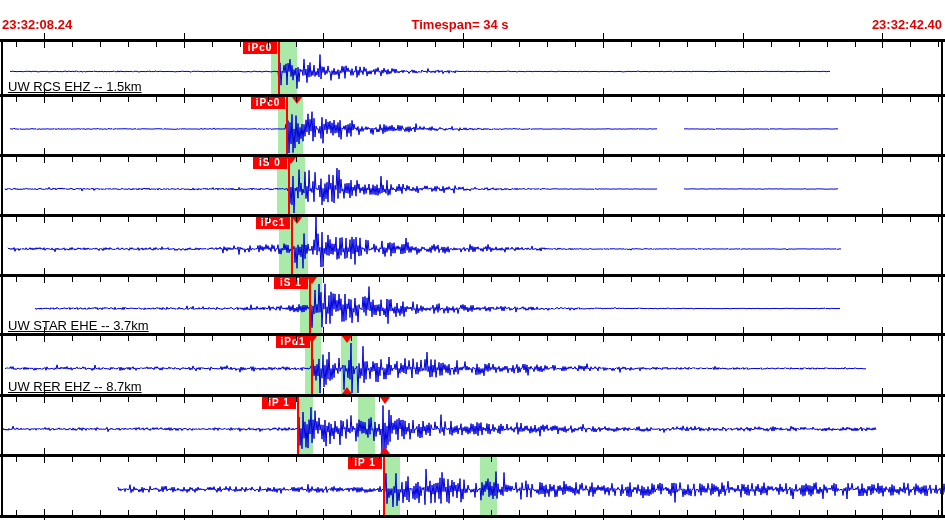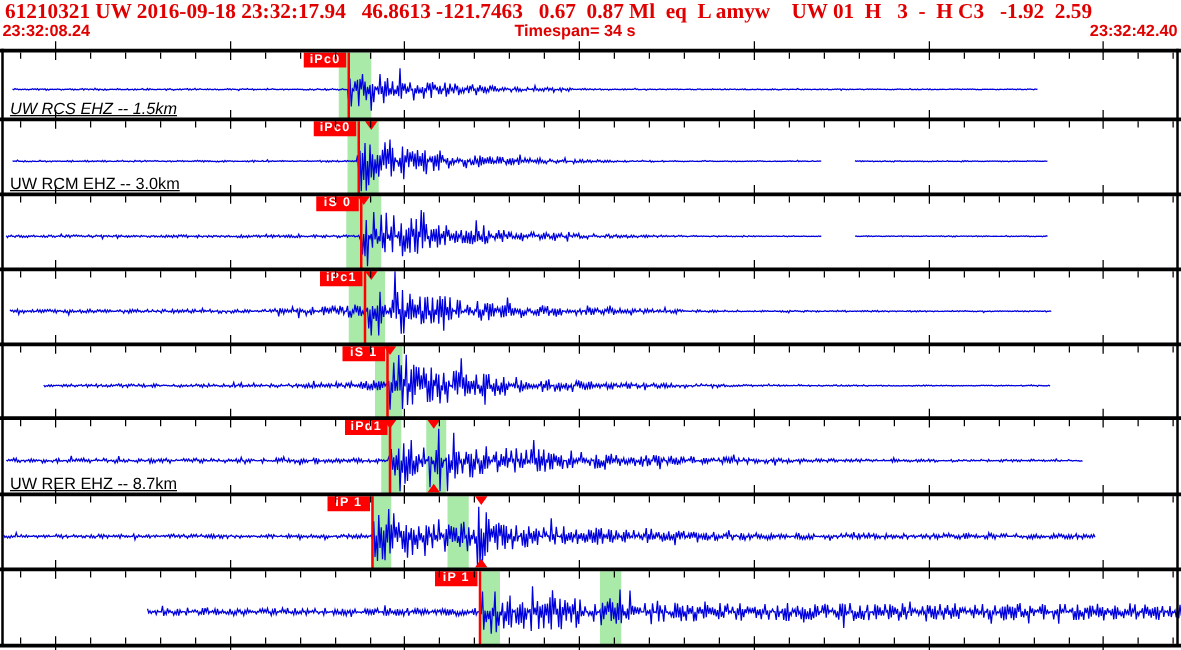--- a/index.html
+++ b/index.html
@@ -32,44 +32,42 @@
   .tri{position:absolute;width:0;height:0;z-index:4;}
   .tracelabel{
     position:absolute;left:8px;z-index:5;font-size:13px;color:#000;
     text-decoration:underline;white-space:pre;
   }
 </style>
 </head>
 <body>
 
 <div id="screen">
-  <div id="hdr1" style="color: rgb(224, 0, 0);">61210321 UW 2016-09-18 23:32:17.94   46.8613 -121.7463   0.67  0.87 Ml  eq  L amyw    UW 01  H   3  -  H C3   -1.92  2.59</div>
   <div id="hdr2-left" class="hdr2" style="color: rgb(224, 0, 0);">23:32:08.24</div>
   <div id="hdr2-center" class="hdr2" style="color: rgb(224, 0, 0);">Timespan= 34 s</div>
   <div id="hdr2-right" class="hdr2" style="color: rgb(224, 0, 0);">23:32:42.40</div>
   <div id="trace-area">
       <div class="panel" style="top: 40px; height: 55px;">
         <div class="band" style="left: 271px; width: 26px; height: 53px; background: rgb(169, 234, 169);"></div>
         <svg width="945" height="55" class="wave">
           <polyline points="10,31.2 11,31.8 12,30.9 13,31.5 14,31.2 15,31.8 16,31.3 17,31.9 18,31.4 19,31.7 20,31.2 21,31.8 22,31.3 23,32.0 24,31.4 25,31.7 26,31.0 27,31.6 28,31.0 29,31.8 30,30.9 31,32.1 32,31.2 33,31.5 34,31.2 35,31.6 36,31.0 37,32.2 38,31.3 39,32.2 40,31.3 41,31.5 42,31.3 43,31.6 44,31.3 45,31.6 46,31.1 47,31.5 48,31.3 49,32.1 50,31.3 51,31.8 52,31.4 53,31.5 54,31.4 55,31.5 56,31.0 57,31.8 58,31.2 59,32.1 60,31.2 61,31.8 62,31.5 63,31.9 64,31.1 65,31.5 66,30.8 67,32.1 68,31.0 69,31.5 70,31.1 71,31.9 72,31.1 73,31.5 74,31.3 75,32.0 76,30.6 77,31.7 78,31.2 79,32.2 80,31.2 81,31.6 82,31.5 83,32.2 84,31.1 85,32.1 86,31.5 87,31.8 88,31.3 89,31.5 90,31.3 91,31.7 92,31.3 93,31.8 94,30.8 95,31.7 96,31.1 97,31.8 98,31.5 99,31.6 100,31.5 101,31.6 102,31.0 103,32.0 104,31.5 105,31.6 106,31.3 107,32.1 108,31.1 109,32.0 110,31.3 111,31.6 112,31.5 113,31.5 114,30.8 115,31.8 116,31.5 117,32.0 118,30.8 119,32.1 120,30.9 121,31.7 122,31.3 123,31.6 124,31.5 125,31.8 126,31.4 127,31.5 128,31.4 129,31.7 130,31.5 131,31.5 132,31.2 133,32.2 134,31.2 135,31.6 136,30.9 137,31.7 138,31.5 139,32.2 140,31.5 141,31.6 142,31.3 143,31.8 144,31.1 145,32.0 146,31.4 147,31.5 148,31.2 149,31.5 150,30.9 151,32.1 152,31.1 153,32.0 154,31.3 155,31.6 156,30.7 157,31.9 158,31.3 159,31.7 160,31.0 161,31.5 162,31.5 163,31.6 164,31.4 165,31.9 166,31.1 167,31.8 168,31.2 169,31.6 170,31.5 171,31.7 172,31.2 173,31.9 174,31.4 175,32.1 176,31.5 177,31.7 178,31.5 179,31.7 180,31.3 181,31.7 182,30.8 183,31.7 184,31.0 185,31.9 186,31.1 187,31.5 188,31.4 189,31.6 190,31.5 191,32.4 192,31.2 193,31.6 194,31.0 195,31.5 196,31.3 197,31.5 198,30.9 199,31.7 200,31.4 201,31.7 202,31.0 203,32.1 204,31.4 205,31.9 206,31.3 207,31.7 208,31.3 209,31.6 210,31.5 211,31.5 212,31.4 213,32.0 214,30.8 215,31.7 216,31.5 217,31.5 218,30.9 219,31.5 220,31.3 221,31.7 222,31.5 223,31.6 224,31.4 225,31.7 226,31.2 227,32.0 228,31.4 229,31.5 230,31.4 231,31.9 232,31.4 233,31.6 234,31.3 235,31.5 236,31.4 237,31.6 238,31.1 239,31.6 240,31.3 241,31.7 242,31.4 243,32.1 244,31.5 245,32.1 246,31.5 247,32.0 248,31.1 249,31.9 250,31.4 251,32.2 252,31.5 253,31.6 254,31.0 255,31.5 256,31.3 257,31.8 258,31.5 259,31.8 260,30.9 261,32.2 262,31.4 263,32.0 264,31.3 265,31.7 266,30.9 267,31.7 268,31.3 269,31.9 270,31.4 271,32.2 272,31.5 273,31.7 274,31.0 275,31.6 276,31.5 277,31.6 278,31.5 279,41.5 280,22.8 281,45.2 282,31.2 283,32.6 284,25.1 285,32.8 286,23.8 287,44.9 288,23.2 289,31.6 290,19.2 291,36.5 292,25.3 293,40.2 294,29.5 295,35.3 296,28.1 297,48.5 298,27.2 299,41.7 300,29.1 301,31.6 302,29.8 303,35.5 304,19.2 305,35.1 306,29.0 307,42.6 308,25.0 309,37.1 310,22.5 311,36.4 312,30.6 313,35.4 314,25.1 315,36.5 316,31.5 317,35.2 318,28.4 319,37.0 320,14.6 321,39.0 322,26.6 323,32.5 324,26.9 325,34.9 326,30.4 327,33.6 328,25.9 329,32.0 330,31.4 331,40.4 332,30.6 333,34.7 334,28.3 335,34.8 336,31.2 337,34.5 338,29.6 339,38.9 340,30.5 341,33.1 342,26.1 343,32.3 344,26.6 345,38.4 346,25.7 347,31.7 348,27.8 349,31.7 350,30.2 351,35.4 352,28.6 353,35.3 354,31.3 355,32.0 356,26.0 357,37.4 358,30.2 359,35.3 360,26.8 361,32.4 362,30.6 363,34.6 364,26.9 365,31.5 366,28.6 367,36.1 368,31.2 369,34.1 370,30.7 371,34.2 372,30.6 373,31.8 374,29.4 375,34.5 376,28.7 377,31.8 378,27.5 379,32.2 380,31.2 381,36.1 382,30.0 383,33.2 384,28.1 385,32.2 386,30.2 387,34.4 388,29.3 389,34.1 390,31.2 391,33.4 392,28.4 393,31.6 394,28.9 395,33.1 396,29.0 397,32.7 398,31.2 399,33.0 400,31.1 401,32.0 402,30.2 403,32.7 404,30.1 405,31.8 406,30.7 407,31.6 408,31.3 409,33.5 410,31.4 411,31.7 412,29.8 413,32.7 414,30.1 415,33.0 416,30.9 417,33.1 418,31.5 419,32.2 420,31.5 421,32.5 422,30.0 423,31.5 424,31.4 425,31.6 426,30.9 427,32.8 428,28.5 429,32.0 430,31.1 431,32.7 432,30.9 433,32.4 434,30.9 435,32.9 436,30.5 437,31.6 438,29.9 439,32.5 440,30.7 441,31.9 442,30.4 443,33.7 444,31.5 445,31.8 446,31.3 447,32.2 448,30.4 449,33.2 450,30.5 451,31.6 452,31.2 453,32.4 454,31.0 455,33.0 456,30.5 457,31.8 458,30.9 459,31.7 460,31.3 461,31.6 462,31.4 463,31.5 464,31.2 465,32.0 466,30.9 467,31.8 468,30.8 469,32.0 470,31.2 471,31.8 472,31.0 473,31.6 474,31.3 475,32.0 476,31.0 477,31.7 478,31.5 479,31.5 480,31.0 481,32.0 482,31.3 483,31.8 484,31.4 485,31.6 486,31.3 487,32.1 488,31.4 489,31.9 490,31.4 491,31.6 492,31.1 493,31.6 494,31.3 495,31.7 496,31.5 497,31.7 498,31.2 499,31.9 500,31.1 501,31.8 502,31.3 503,31.5 504,31.3 505,31.6 506,31.3 507,31.5 508,30.7 509,31.6 510,31.2 511,31.8 512,31.5 513,31.6 514,31.5 515,31.5 516,31.4 517,32.2 518,31.4 519,31.6 520,31.1 521,31.7 522,31.4 523,31.7 524,31.4 525,31.9 526,31.5 527,31.5 528,31.1 529,31.6 530,31.3 531,31.5 532,31.5 533,31.9 534,31.2 535,31.6 536,31.2 537,31.6 538,31.4 539,31.5 540,31.2 541,31.7 542,31.2 543,31.9 544,31.4 545,31.5 546,31.5 547,31.6 548,31.5 549,31.5 550,31.4 551,31.5 552,31.1 553,31.8 554,31.4 555,31.8 556,31.5 557,31.9 558,31.1 559,31.5 560,31.1 561,31.6 562,31.5 563,31.6 564,31.4 565,31.6 566,31.4 567,31.6 568,31.4 569,31.9 570,31.1 571,31.7 572,31.3 573,31.7 574,31.4 575,31.7 576,31.2 577,31.9 578,31.5 579,31.6 580,31.0 581,31.9 582,31.4 583,31.8 584,31.1 585,31.5 586,31.5 587,31.5 588,31.1 589,31.9 590,31.4 591,31.8 592,31.3 593,31.7 594,31.2 595,31.8 596,31.1 597,31.8 598,31.5 599,31.8 600,31.5 601,31.6 602,31.3 603,31.6 604,31.5 605,31.6 606,31.2 607,31.7 608,31.3 609,31.8 610,31.5 611,31.6 612,31.3 613,31.6 614,31.5 615,31.9 616,31.3 617,31.9 618,31.1 619,31.8 620,31.2 621,31.7 622,31.5 623,32.1 624,31.5 625,31.9 626,31.4 627,31.5 628,31.2 629,31.6 630,31.3 631,31.8 632,31.4 633,31.5 634,31.3 635,31.5 636,31.5 637,31.6 638,30.8 639,31.5 640,31.5 641,31.8 642,31.3 643,31.8 644,31.2 645,31.7 646,31.3 647,31.7 648,31.4 649,31.9 650,31.5 651,31.5 652,31.3 653,31.7 654,31.5 655,31.7 656,31.1 657,31.8 658,31.2 659,31.7 660,31.5 661,31.5 662,31.1 663,31.8 664,31.5 665,31.8 666,31.4 667,31.6 668,31.2 669,31.7 670,31.2 671,31.5 672,31.2 673,32.2 674,31.1 675,31.5 676,31.4 677,31.8 678,31.3 679,31.8 680,31.1 681,31.6 682,31.3 683,31.7 684,31.5 685,31.5 686,31.3 687,31.5 688,31.2 689,31.6 690,31.3 691,31.9 692,31.5 693,31.5 694,31.1 695,31.7 696,31.2 697,31.7 698,31.1 699,31.6 700,31.3 701,31.6 702,31.2 703,31.5 704,31.4 705,31.5 706,31.5 707,31.5 708,31.4 709,31.9 710,31.4 711,31.6 712,31.5 713,31.8 714,31.3 715,31.8 716,31.3 717,31.7 718,31.1 719,31.5 720,31.2 721,31.7 722,31.3 723,31.7 724,31.5 725,31.5 726,31.5 727,31.7 728,30.8 729,31.6 730,31.5 731,31.7 732,31.3 733,31.9 734,31.2 735,31.9 736,31.5 737,31.6 738,31.2 739,31.5 740,31.5 741,31.5 742,31.2 743,31.8 744,31.1 745,31.9 746,31.5 747,31.7 748,31.4 749,31.6 750,31.5 751,31.6 752,31.3 753,31.7 754,31.4 755,31.5 756,31.5 757,31.6 758,31.5 759,31.5 760,31.2 761,31.5 762,31.3 763,31.7 764,31.2 765,31.5 766,31.1 767,31.5 768,31.4 769,31.8 770,31.2 771,31.5 772,31.4 773,31.7 774,31.1 775,31.7 776,31.2 777,31.7 778,31.1 779,31.5 780,31.4 781,31.8 782,31.3 783,31.8 784,31.5 785,31.8 786,31.3 787,31.5 788,31.4 789,31.5 790,31.3 791,31.7 792,31.3 793,31.5 794,31.3 795,31.5 796,31.5 797,31.8 798,31.4 799,31.8 800,31.4 801,31.5 802,31.5 803,31.7 804,31.4 805,31.7 806,31.2 807,31.5 808,31.4 809,31.5 810,31.2 811,31.6 812,31.3 813,31.8 814,31.1 815,31.6 816,31.1 817,31.7 818,31.5 819,31.6 820,31.4 821,31.9 822,31.1 823,31.5 824,31.2 825,31.5 826,31.5 827,31.8 828,31.2 829,31.5 830,31.3" fill="none" stroke="#0000dd" stroke-width="1"></polyline>
         </svg>
         <div class="pickline" style="left: 278px; top: 2px; height: 53px; background: rgb(255, 0, 0);"></div>
         <div class="flag" style="left: 243px; top: 2px; width: 34px; background: rgb(255, 0, 0); color: rgb(255, 255, 255);">iPc0</div>
-        <div class="tracelabel" style="top: 39px; font-style: italic;">UW RCS EHZ -- 1.5km</div>
+        <div class="tracelabel" style="top: 39px;">UW RCS EHZ -- 1.5km</div>
       </div>
       <div class="panel" style="top: 95px; height: 60px;">
         <div class="band" style="left: 278px; width: 25px; height: 58px; background: rgb(169, 234, 169);"></div>
         <svg width="945" height="60" class="wave">
           <polyline points="10,33.6 11,34.1 12,33.8 13,34.2 14,33.1 15,34.0 16,33.9 17,34.1 18,33.9 19,34.5 20,33.5 21,34.4 22,34.0 23,34.4 24,33.9 25,34.5 26,33.8 27,34.1 28,34.0 29,34.2 30,34.0 31,34.0 32,33.3 33,34.0 34,33.9 35,34.1 36,33.6 37,34.6 38,33.9 39,34.2 40,33.7 41,34.6 42,33.8 43,34.1 44,33.8 45,34.3 46,33.8 47,34.0 48,33.7 49,34.2 50,34.0 51,34.1 52,34.0 53,34.2 54,33.4 55,34.4 56,33.7 57,34.6 58,33.3 59,34.2 60,34.0 61,34.0 62,33.9 63,34.3 64,33.7 65,34.2 66,33.8 67,34.3 68,33.4 69,34.5 70,33.3 71,34.5 72,33.9 73,34.3 74,33.6 75,34.4 76,33.7 77,34.2 78,33.5 79,34.1 80,33.8 81,34.4 82,33.4 83,34.5 84,33.3 85,34.6 86,34.0 87,34.1 88,33.7 89,34.0 90,34.0 91,34.3 92,34.0 93,34.2 94,33.4 95,34.2 96,33.7 97,34.1 98,33.2 99,34.2 100,33.9 101,34.0 102,33.9 103,34.5 104,33.8 105,34.0 106,34.0 107,34.6 108,33.3 109,34.0 110,33.7 111,34.1 112,33.5 113,34.5 114,33.9 115,34.1 116,33.3 117,34.4 118,33.6 119,34.1 120,33.6 121,34.1 122,33.7 123,34.0 124,33.4 125,34.1 126,33.5 127,34.0 128,34.0 129,34.0 130,33.7 131,34.1 132,34.0 133,34.4 134,33.7 135,34.0 136,33.6 137,34.6 138,33.7 139,34.2 140,34.0 141,34.3 142,33.4 143,34.1 144,33.5 145,34.2 146,33.4 147,34.3 148,33.7 149,34.1 150,33.8 151,34.3 152,33.9 153,34.2 154,33.7 155,34.2 156,33.4 157,34.2 158,33.3 159,34.1 160,33.4 161,34.3 162,33.5 163,34.6 164,33.5 165,34.2 166,33.6 167,34.3 168,33.6 169,34.3 170,33.9 171,34.3 172,33.9 173,34.6 174,33.9 175,34.6 176,34.0 177,34.3 178,33.6 179,34.7 180,33.4 181,34.4 182,33.6 183,34.1 184,33.6 185,34.0 186,33.8 187,34.4 188,33.8 189,34.1 190,33.9 191,34.0 192,34.0 193,34.1 194,33.9 195,34.0 196,33.8 197,34.4 198,33.7 199,34.6 200,33.7 201,34.0 202,33.3 203,34.7 204,33.3 205,34.1 206,33.7 207,34.1 208,34.0 209,34.0 210,33.4 211,34.2 212,34.0 213,34.0 214,32.9 215,34.6 216,33.7 217,34.2 218,33.5 219,34.0 220,33.9 221,34.1 222,33.8 223,34.0 224,33.5 225,34.2 226,33.5 227,34.2 228,33.6 229,34.1 230,33.8 231,34.1 232,33.9 233,34.0 234,33.5 235,34.2 236,33.9 237,34.3 238,33.7 239,34.0 240,33.5 241,34.1 242,33.7 243,34.0 244,33.9 245,34.0 246,33.4 247,34.3 248,33.8 249,34.3 250,33.8 251,34.1 252,33.8 253,34.0 254,33.6 255,34.1 256,33.3 257,34.7 258,33.7 259,34.0 260,33.7 261,34.6 262,33.5 263,34.6 264,33.7 265,34.5 266,33.5 267,34.0 268,33.7 269,34.4 270,33.4 271,34.5 272,33.9 273,34.2 274,33.9 275,34.1 276,33.5 277,34.4 278,33.5 279,34.1 280,33.8 281,34.3 282,33.6 283,34.4 284,33.6 285,34.2 286,29.2 287,41.3 288,25.6 289,58.0 290,27.4 291,48.9 292,19.4 293,57.6 294,33.9 295,53.1 296,20.6 297,46.9 298,28.4 299,49.0 300,32.4 301,43.7 302,29.0 303,46.3 304,29.3 305,41.3 306,24.8 307,37.1 308,18.8 309,39.9 310,24.3 311,36.1 312,16.7 313,46.2 314,23.3 315,42.0 316,31.0 317,34.2 318,33.7 319,38.3 320,31.3 321,43.5 322,22.3 323,48.3 324,29.2 325,35.0 326,24.2 327,38.7 328,26.9 329,34.4 330,26.1 331,38.1 332,27.8 333,40.4 334,25.1 335,38.2 336,29.8 337,37.7 338,27.5 339,42.2 340,25.2 341,44.3 342,32.8 343,34.1 344,30.9 345,34.8 346,30.1 347,41.7 348,29.4 349,38.2 350,28.4 351,41.4 352,25.4 353,35.1 354,29.0 355,34.0 356,32.7 357,35.5 358,31.5 359,39.8 360,33.6 361,36.4 362,31.5 363,36.3 364,33.4 365,34.6 366,31.6 367,34.8 368,32.2 369,34.0 370,33.1 371,38.4 372,33.0 373,39.6 374,33.2 375,34.3 376,32.4 377,37.1 378,33.8 379,37.0 380,29.5 381,35.2 382,32.8 383,38.8 384,29.4 385,37.3 386,30.6 387,36.4 388,31.7 389,35.7 390,30.9 391,35.7 392,30.1 393,36.1 394,32.1 395,35.7 396,33.7 397,35.3 398,30.1 399,35.8 400,30.5 401,35.7 402,30.7 403,34.0 404,34.0 405,36.6 406,32.4 407,36.3 408,31.7 409,37.2 410,31.6 411,36.0 412,33.0 413,34.1 414,32.0 415,37.0 416,28.6 417,34.8 418,33.2 419,34.6 420,31.4 421,34.5 422,32.7 423,34.9 424,31.6 425,34.3 426,33.2 427,34.7 428,33.0 429,35.2 430,32.3 431,35.6 432,31.5 433,34.9 434,33.2 435,35.4 436,33.7 437,35.9 438,33.9 439,34.2 440,32.3 441,34.1 442,33.1 443,34.6 444,34.0 445,35.5 446,33.3 447,34.9 448,33.5 449,34.1 450,33.0 451,34.5 452,31.4 453,35.2 454,34.0 455,34.2 456,33.9 457,34.0 458,34.0 459,35.9 460,32.7 461,35.0 462,34.0 463,34.8 464,32.8 465,34.9 466,32.8 467,35.1 468,33.9 469,34.6 470,33.0 471,34.5 472,33.2 473,35.1 474,33.7 475,34.4 476,33.8 477,34.7 478,32.9 479,34.2 480,33.2 481,34.6 482,33.8 483,35.0 484,33.3 485,34.7 486,33.3 487,34.7 488,33.3 489,34.6 490,34.0 491,34.8 492,33.8 493,34.6 494,33.5 495,34.3 496,34.0 497,34.3 498,34.0 499,34.6 500,33.4 501,34.7 502,34.0 503,34.4 504,33.7 505,34.1 506,33.5 507,34.0 508,34.0 509,34.0 510,33.5 511,34.3 512,33.9 513,34.0 514,33.3 515,34.0 516,33.7 517,34.0 518,34.0 519,34.3 520,33.4 521,34.7 522,33.9 523,34.6 524,34.0 525,34.2 526,34.0 527,34.3 528,34.0 529,34.0 530,33.5 531,34.5 532,33.9 533,34.0 534,34.0 535,34.0 536,33.8 537,34.1 538,33.8 539,34.3 540,33.4 541,34.2 542,33.7 543,34.3 544,33.9 545,34.3 546,33.9 547,34.4 548,33.9 549,34.2 550,34.0 551,34.3 552,33.8 553,34.0 554,33.8 555,34.0 556,34.0 557,34.1 558,33.9 559,34.2 560,33.9 561,34.3 562,33.6 563,34.1 564,33.4 565,34.1 566,33.9 567,34.1 568,33.6 569,34.0 570,33.8 571,34.3 572,34.0 573,34.3 574,34.0 575,34.3 576,33.9 577,34.1 578,34.0 579,34.1 580,33.7 581,34.0 582,33.8 583,34.2 584,33.9 585,34.4 586,33.8 587,34.2 588,33.7 589,34.4 590,34.0 591,34.1 592,33.9 593,34.2 594,33.9 595,34.3 596,34.0 597,34.1 598,33.8 599,34.2 600,33.8 601,34.3 602,33.8 603,34.0 604,33.9 605,34.2 606,33.6 607,34.0 608,33.6 609,34.0 610,33.7 611,34.3 612,34.0 613,34.2 614,34.0 615,34.0 616,33.9 617,34.2 618,34.0 619,34.0 620,33.7 621,34.3 622,33.9 623,34.1 624,33.9 625,34.3 626,33.9 627,34.0 628,33.9 629,34.0 630,33.8 631,34.0 632,33.6 633,34.3 634,33.7 635,34.0 636,34.0 637,34.1 638,33.3 639,34.3 640,33.7 641,34.2 642,33.7 643,34.1 644,33.8 645,34.1 646,33.9 647,34.3 648,34.0 649,34.0 650,33.6 651,34.0 652,34.0 653,34.1 654,33.8 655,34.1 656,33.7 657,34.0" fill="none" stroke="#0000dd" stroke-width="1"></polyline>
           <polyline points="684,33.5 685,34.1 686,33.7 687,34.1 688,33.6 689,34.4 690,33.6 691,34.2 692,33.8 693,34.0 694,33.8 695,34.1 696,33.9 697,34.0 698,33.7 699,34.4 700,33.9 701,34.1 702,34.0 703,34.2 704,33.8 705,34.4 706,34.0 707,34.1 708,33.6 709,34.2 710,34.0 711,34.2 712,33.8 713,34.4 714,34.0 715,34.6 716,33.6 717,34.0 718,33.8 719,34.1 720,33.6 721,34.2 722,33.9 723,34.2 724,33.8 725,34.3 726,33.9 727,34.0 728,33.7 729,34.2 730,33.9 731,34.3 732,33.8 733,34.2 734,33.8 735,34.3 736,33.8 737,34.2 738,33.7 739,34.4 740,34.0 741,34.2 742,34.0 743,34.4 744,34.0 745,34.4 746,33.7 747,34.2 748,34.0 749,34.2 750,33.6 751,34.2 752,34.0 753,34.2 754,33.8 755,34.0 756,34.0 757,34.0 758,33.6 759,34.3 760,33.9 761,34.1 762,33.9 763,34.2 764,33.9 765,34.2 766,33.9 767,34.0 768,34.0 769,34.6 770,33.6 771,34.3 772,33.5 773,34.2 774,33.6 775,34.2 776,33.9 777,34.2 778,33.8 779,34.0 780,33.7 781,34.0 782,33.8 783,34.2 784,33.9 785,34.3 786,33.9 787,34.2 788,33.9 789,34.1 790,33.8 791,34.2 792,33.7 793,34.0 794,33.8 795,34.1 796,33.8 797,34.1 798,33.8 799,34.2 800,33.7 801,34.4 802,33.7 803,34.3 804,33.9 805,34.1 806,33.9 807,34.4 808,33.9 809,34.0 810,33.8 811,34.3 812,33.6 813,34.2 814,33.7 815,34.0 816,33.9 817,34.0 818,33.9 819,34.1 820,33.9 821,34.2 822,33.6 823,34.1 824,33.7 825,34.0 826,33.7 827,34.1 828,33.6 829,34.2 830,33.8 831,34.1 832,34.0 833,34.1 834,33.9 835,34.0 836,33.7 837,34.0 838,33.8" fill="none" stroke="#0000dd" stroke-width="1"></polyline>
         </svg>
         <div class="pickline" style="left: 286px; top: 2px; height: 58px; background: rgb(255, 0, 0);"></div>
         <div class="flag" style="left: 251px; top: 2px; width: 34px; background: rgb(255, 0, 0); color: rgb(255, 255, 255);">iPc0</div>
         <div class="tri" style="left: 292px; top: 2px; border-left: 5px solid transparent; border-right: 5px solid transparent; border-top: 7px solid rgb(255, 0, 0);"></div>
-        <div class="tracelabel" style="top: 44px;">UW RCM EHZ -- 3.0km</div>
       </div>
       <div class="panel" style="top: 155px; height: 60px;">
         <div class="band" style="left: 277px; width: 28px; height: 58px; background: rgb(169, 234, 169);"></div>
         <svg width="945" height="60" class="wave">
           <polyline points="5,33.5 6,35.1 7,33.6 8,34.2 9,33.2 10,34.2 11,33.9 12,34.9 13,33.5 14,34.0 15,33.1 16,34.7 17,33.5 18,34.9 19,33.7 20,34.9 21,33.7 22,34.9 23,33.5 24,34.3 25,33.6 26,34.1 27,33.1 28,34.5 29,33.7 30,34.0 31,34.0 32,34.4 33,33.7 34,34.7 35,33.3 36,34.8 37,34.0 38,34.7 39,33.1 40,34.0 41,33.2 42,34.7 43,33.7 44,34.9 45,33.9 46,34.0 47,33.6 48,34.3 49,32.3 50,34.3 51,34.0 52,34.8 53,33.0 54,34.2 55,33.1 56,35.0 57,33.4 58,34.0 59,33.0 60,34.1 61,32.9 62,34.1 63,33.2 64,34.1 65,33.3 66,34.3 67,33.8 68,34.6 69,33.7 70,34.2 71,33.0 72,34.3 73,33.7 74,35.0 75,34.0 76,34.2 77,33.1 78,34.0 79,33.6 80,34.1 81,33.1 82,36.0 83,33.5 84,34.0 85,33.5 86,34.5 87,33.3 88,34.2 89,33.9 90,34.6 91,33.4 92,34.0 93,33.0 94,35.5 95,33.5 96,34.4 97,33.2 98,34.1 99,33.9 100,34.5 101,33.5 102,34.8 103,33.6 104,34.7 105,33.7 106,34.4 107,33.3 108,34.4 109,33.5 110,34.1 111,33.7 112,34.7 113,33.3 114,34.2 115,33.6 116,34.1 117,33.8 118,34.7 119,33.9 120,34.9 121,33.6 122,34.0 123,33.4 124,34.6 125,33.7 126,34.5 127,33.9 128,34.6 129,33.2 130,34.7 131,33.9 132,35.0 133,33.2 134,34.6 135,33.4 136,34.5 137,33.6 138,35.0 139,33.1 140,34.5 141,33.5 142,35.0 143,33.1 144,34.0 145,33.0 146,34.3 147,33.0 148,34.4 149,33.0 150,35.0 151,33.8 152,34.2 153,33.8 154,34.3 155,33.8 156,34.5 157,33.5 158,35.1 159,33.1 160,34.2 161,34.0 162,34.8 163,33.8 164,34.1 165,33.7 166,34.8 167,33.3 168,34.3 169,33.8 170,34.8 171,33.5 172,34.1 173,33.5 174,34.4 175,33.8 176,34.7 177,33.4 178,34.0 179,33.8 180,34.9 181,33.7 182,34.3 183,33.3 184,34.5 185,33.9 186,34.5 187,34.0 188,34.5 189,33.7 190,35.1 191,34.0 192,35.0 193,32.9 194,35.1 195,33.7 196,34.7 197,33.6 198,35.1 199,33.3 200,34.7 201,33.8 202,34.4 203,33.3 204,34.1 205,33.1 206,34.5 207,33.2 208,34.9 209,33.6 210,34.1 211,33.6 212,34.3 213,32.5 214,34.7 215,33.6 216,34.3 217,33.0 218,35.1 219,33.1 220,34.4 221,33.6 222,34.1 223,33.0 224,34.8 225,33.8 226,34.2 227,33.4 228,34.9 229,33.3 230,34.7 231,33.1 232,35.0 233,33.1 234,34.9 235,34.0 236,35.1 237,34.0 238,34.9 239,32.4 240,35.0 241,33.5 242,34.2 243,33.8 244,34.5 245,34.0 246,34.6 247,33.9 248,34.3 249,33.6 250,34.3 251,33.0 252,35.0 253,33.0 254,34.0 255,33.8 256,34.3 257,33.7 258,34.9 259,33.5 260,35.0 261,33.1 262,34.1 263,33.9 264,34.5 265,33.8 266,34.0 267,33.2 268,34.1 269,33.6 270,35.1 271,33.7 272,35.0 273,33.9 274,34.3 275,33.2 276,34.1 277,33.0 278,34.7 279,33.4 280,34.1 281,33.6 282,34.0 283,33.3 284,34.6 285,33.9 286,34.2 287,33.3 288,36.0 289,31.7 290,48.5 291,32.2 292,49.9 293,21.1 294,58.0 295,33.1 296,35.8 297,32.2 298,43.2 299,14.7 300,36.6 301,28.1 302,39.9 303,34.0 304,38.0 305,16.8 306,43.6 307,31.3 308,46.7 309,15.3 310,36.1 311,33.4 312,37.5 313,26.3 314,46.7 315,17.3 316,34.2 317,33.5 318,34.9 319,30.1 320,42.0 321,23.7 322,49.9 323,33.4 324,46.3 325,28.6 326,43.8 327,27.3 328,47.2 329,19.6 330,34.4 331,28.1 332,46.6 333,20.2 334,48.0 335,30.3 336,34.7 337,13.1 338,43.5 339,14.9 340,38.2 341,24.2 342,36.2 343,33.8 344,43.4 345,28.7 346,37.9 347,28.2 348,38.4 349,28.1 350,43.0 351,25.2 352,40.7 353,32.0 354,35.6 355,29.9 356,41.2 357,25.3 358,34.3 359,28.9 360,37.8 361,32.7 362,35.8 363,31.8 364,39.4 365,29.7 366,38.5 367,32.8 368,35.0 369,29.0 370,39.6 371,33.3 372,39.4 373,29.7 374,39.5 375,31.1 376,40.1 377,29.6 378,40.4 379,33.0 380,38.7 381,21.2 382,37.9 383,29.9 384,37.0 385,33.9 386,38.4 387,25.2 388,40.4 389,33.9 390,39.6 391,29.4 392,35.0 393,32.6 394,34.8 395,34.0 396,36.9 397,31.5 398,35.9 399,29.0 400,35.9 401,31.7 402,38.6 403,29.0 404,34.0 405,33.0 406,36.1 407,30.2 408,34.7 409,31.2 410,35.5 411,34.0 412,35.9 413,32.2 414,35.5 415,33.4 416,36.7 417,31.2 418,37.9 419,33.3 420,34.6 421,33.1 422,35.3 423,32.8 424,34.0 425,30.8 426,34.1 427,30.9 428,34.3 429,33.2 430,34.0 431,32.7 432,36.6 433,33.4 434,35.7 435,31.3 436,36.3 437,31.2 438,34.0 439,32.6 440,35.8 441,34.0 442,36.1 443,31.3 444,37.8 445,32.9 446,34.8 447,32.3 448,34.5 449,31.6 450,34.2 451,34.0 452,35.2 453,33.5 454,38.2 455,30.6 456,34.0 457,33.6 458,34.7 459,31.9 460,34.3 461,32.4 462,34.1 463,31.8 464,35.6 465,33.9 466,35.4 467,33.7 468,35.0 469,34.0 470,36.0 471,33.7 472,34.1 473,33.8 474,34.2 475,32.1 476,34.2 477,33.3 478,34.5 479,34.0 480,34.9 481,33.8 482,34.2 483,33.8 484,35.0 485,32.8 486,34.0 487,32.5 488,35.3 489,33.8 490,35.1 491,33.3 492,34.1 493,32.7 494,34.8 495,33.6 496,35.2 497,33.3 498,34.8 499,33.4 500,34.4 501,33.2 502,35.2 503,34.0 504,34.8 505,33.2 506,34.9 507,33.3 508,34.6 509,33.9 510,35.1 511,34.0 512,34.3 513,33.4 514,34.5 515,33.2 516,34.9 517,33.1 518,34.8 519,33.4 520,34.3 521,33.7 522,34.4 523,33.2 524,34.1 525,33.7 526,34.8 527,33.8 528,34.0 529,33.2 530,34.5 531,33.6 532,34.4 533,33.3 534,34.3 535,33.8 536,34.3 537,33.8 538,34.1 539,33.5 540,34.6 541,34.0 542,34.1 543,33.3 544,34.1 545,33.3 546,34.3 547,33.8 548,34.1 549,34.0 550,34.5 551,34.0 552,34.0 553,33.7 554,34.1 555,33.4 556,34.2 557,33.5 558,34.2 559,34.0 560,34.1 561,33.8 562,34.3 563,33.8 564,34.0 565,33.9 566,34.0 567,33.9 568,34.4 569,34.0 570,34.1 571,33.6 572,34.1 573,33.9 574,34.5 575,33.7 576,34.3 577,34.0 578,34.1 579,33.8 580,34.3 581,33.5 582,34.2 583,34.0 584,34.2 585,33.8 586,34.4 587,33.9 588,34.5 589,33.8 590,34.3 591,34.0 592,34.2 593,34.0 594,34.5 595,33.5 596,34.0 597,34.0 598,34.5 599,33.6 600,34.0 601,33.9 602,34.2 603,33.6 604,34.4 605,33.8 606,34.0 607,33.7 608,34.3 609,33.8 610,34.3 611,34.0 612,34.2 613,33.8 614,34.1 615,33.9 616,34.3 617,33.9 618,34.0 619,33.8 620,34.0 621,33.7 622,34.3 623,34.0 624,34.1 625,34.0 626,34.0 627,33.6 628,34.3 629,33.9 630,34.4 631,33.8 632,34.3 633,34.0 634,34.1 635,33.6 636,34.2 637,33.9 638,34.0 639,33.9 640,34.3 641,34.0 642,34.1 643,33.8 644,34.1 645,34.0 646,34.2 647,33.9 648,34.2 649,34.0 650,34.1 651,33.9 652,34.2 653,34.0 654,34.2 655,33.8 656,34.3 657,33.7" fill="none" stroke="#0000dd" stroke-width="1"></polyline>
           <polyline points="684,34.0 685,33.7 686,34.2 687,33.9 688,34.2 689,33.9 690,34.0 691,33.8 692,34.0 693,33.5 694,34.3 695,33.6 696,34.2 697,33.8 698,34.3 699,33.9 700,34.1 701,33.8 702,34.0 703,33.7 704,34.1 705,33.9 706,34.2 707,33.9 708,34.3 709,33.7 710,34.0 711,33.7 712,34.2 713,33.8 714,34.0 715,33.8 716,34.0 717,34.0 718,34.0 719,33.7 720,34.0 721,33.6 722,34.4 723,33.7 724,34.0 725,33.7 726,34.1 727,33.7 728,34.2 729,33.9 730,34.2 731,33.7 732,34.2 733,33.9 734,34.0 735,33.9 736,34.2 737,33.9 738,34.0 739,33.7 740,34.0 741,33.6 742,34.0 743,33.9 744,34.0 745,33.8 746,34.1 747,33.9 748,34.1 749,33.8 750,34.0 751,33.8 752,34.3 753,33.6 754,34.2 755,33.8 756,34.4 757,34.0 758,34.1 759,33.6 760,34.2 761,33.7 762,34.6 763,33.8 764,34.5 765,33.6 766,34.0 767,34.0 768,34.0 769,33.7 770,34.0 771,33.8 772,34.1 773,33.8 774,34.2 775,33.7 776,34.0 777,33.7 778,34.2 779,33.9 780,34.0 781,33.5 782,34.3 783,33.7 784,34.2 785,33.8 786,34.4 787,33.7 788,34.3 789,33.6 790,34.2 791,33.8 792,34.0 793,34.0 794,34.1 795,33.9 796,34.1 797,33.9 798,34.0 799,34.0 800,34.1 801,34.0 802,34.1 803,34.0 804,34.0 805,33.4 806,34.3 807,33.9 808,34.4 809,33.8 810,34.3 811,33.9 812,34.2 813,33.8 814,34.3 815,34.0 816,34.1 817,33.7 818,34.0 819,33.7 820,34.2 821,33.6 822,34.2 823,33.7 824,34.4 825,33.9 826,34.3 827,34.0 828,34.4 829,33.9 830,34.1 831,33.9 832,34.1 833,33.9 834,34.4 835,33.7 836,34.3 837,33.6 838,34.1" fill="none" stroke="#0000dd" stroke-width="1"></polyline>
         </svg>
         <div class="pickline" style="left: 288px; top: 2px; height: 58px; background: rgb(255, 0, 0);"></div>
         <div class="flag" style="left: 253px; top: 2px; width: 34px; background: rgb(255, 0, 0); color: rgb(255, 255, 255);">iS 0</div>
         <div class="tri" style="left: 286px; top: 2px; border-left: 5px solid transparent; border-right: 5px solid transparent; border-top: 7px solid rgb(255, 0, 0);"></div>
@@ -84,20 +82,21 @@
         <div class="tri" style="left: 292px; top: 2px; border-left: 5px solid transparent; border-right: 5px solid transparent; border-top: 7px solid rgb(255, 0, 0);"></div>
       </div>
       <div class="panel" style="top: 275px; height: 59px;">
         <div class="band" style="left: 300px; width: 22px; height: 57px; background: rgb(169, 234, 169);"></div>
         <svg width="945" height="59" class="wave">
           <polyline points="35,33.0 36,34.4 37,33.5 38,34.0 39,33.0 40,34.2 41,32.9 42,34.3 43,33.2 44,33.6 45,33.2 46,33.5 47,33.1 48,33.7 49,33.2 50,34.4 51,32.7 52,33.8 53,32.7 54,34.4 55,33.1 56,34.0 57,32.3 58,33.7 59,33.4 60,34.4 61,33.2 62,33.9 63,33.0 64,33.5 65,32.7 66,34.0 67,33.4 68,33.5 69,32.4 70,34.6 71,32.8 72,33.9 73,32.6 74,33.6 75,33.3 76,33.8 77,32.3 78,34.7 79,33.3 80,33.5 81,32.6 82,34.3 83,33.4 84,34.1 85,32.8 86,34.5 87,33.5 88,34.2 89,32.5 90,34.1 91,33.1 92,33.6 93,32.7 94,33.5 95,32.1 96,33.9 97,32.4 98,34.8 99,33.3 100,33.6 101,32.9 102,34.8 103,32.6 104,33.8 105,32.2 106,33.6 107,32.5 108,33.7 109,33.5 110,33.8 111,32.3 112,33.7 113,33.1 114,34.6 115,32.2 116,34.6 117,33.5 118,33.9 119,33.3 120,33.8 121,33.1 122,34.7 123,32.2 124,34.6 125,32.2 126,33.5 127,33.0 128,34.0 129,33.4 130,33.5 131,32.9 132,33.5 133,33.1 134,33.6 135,33.3 136,33.8 137,33.5 138,33.6 139,32.6 140,33.9 141,33.5 142,34.3 143,33.3 144,34.8 145,32.8 146,34.4 147,33.3 148,34.0 149,32.9 150,34.2 151,33.5 152,33.9 153,32.7 154,34.2 155,33.4 156,33.7 157,32.3 158,33.7 159,32.7 160,34.3 161,32.9 162,34.8 163,32.4 164,33.9 165,33.5 166,34.7 167,32.1 168,34.1 169,33.3 170,33.7 171,32.4 172,33.8 173,33.0 174,33.6 175,33.5 176,34.4 177,33.4 178,34.3 179,32.2 180,34.0 181,33.3 182,33.8 183,33.3 184,34.7 185,33.5 186,34.0 187,30.9 188,34.7 189,33.4 190,33.5 191,32.3 192,34.2 193,31.2 194,34.6 195,33.5 196,34.0 197,33.3 198,34.2 199,32.5 200,34.2 201,33.2 202,33.8 203,31.5 204,34.4 205,33.0 206,33.9 207,33.1 208,34.3 209,32.3 210,33.8 211,33.4 212,33.7 213,33.0 214,33.5 215,33.5 216,34.8 217,32.1 218,33.8 219,33.0 220,34.4 221,33.4 222,34.9 223,33.3 224,34.1 225,32.5 226,33.7 227,33.4 228,33.6 229,33.0 230,33.6 231,32.1 232,33.6 233,33.4 234,34.7 235,33.3 236,33.6 237,32.2 238,34.8 239,32.7 240,33.7 241,32.8 242,34.4 243,32.9 244,35.3 245,32.7 246,34.8 247,31.9 248,34.8 249,33.4 250,35.2 251,29.7 252,34.8 253,32.9 254,34.3 255,32.8 256,34.6 257,31.3 258,34.0 259,32.9 260,34.5 261,32.6 262,34.3 263,32.1 264,34.9 265,32.3 266,33.6 267,33.3 268,33.9 269,30.7 270,35.5 271,32.1 272,33.7 273,31.8 274,34.0 275,33.5 276,35.2 277,31.7 278,33.5 279,31.6 280,35.5 281,30.6 282,33.6 283,32.8 284,34.1 285,32.8 286,34.4 287,32.5 288,34.7 289,30.4 290,36.1 291,31.5 292,35.4 293,29.8 294,37.1 295,33.0 296,36.3 297,32.1 298,37.1 299,29.3 300,35.6 301,31.2 302,37.2 303,30.1 304,37.0 305,30.1 306,35.3 307,30.3 308,33.9 309,32.0 310,33.8 311,29.8 312,52.7 313,30.9 314,39.1 315,15.0 316,37.8 317,29.4 318,37.6 319,9.0 320,37.3 321,17.3 322,52.2 323,28.2 324,34.1 325,8.8 326,49.0 327,31.7 328,38.6 329,20.5 330,48.6 331,16.8 332,40.9 333,18.5 334,34.2 335,18.9 336,36.7 337,25.3 338,36.1 339,19.1 340,35.2 341,23.8 342,46.6 343,29.6 344,46.5 345,19.0 346,45.3 347,28.8 348,33.9 349,23.9 350,42.5 351,24.6 352,47.8 353,33.3 354,37.3 355,23.2 356,40.6 357,30.4 358,47.1 359,29.5 360,33.9 361,33.5 362,34.8 363,21.9 364,37.4 365,21.4 366,40.6 367,22.8 368,34.8 369,11.6 370,35.9 371,26.9 372,41.9 373,24.7 374,39.7 375,29.9 376,40.0 377,29.8 378,36.3 379,29.4 380,41.0 381,24.7 382,36.0 383,32.7 384,40.0 385,33.5 386,42.0 387,24.0 388,48.7 389,24.7 390,36.1 391,24.3 392,36.0 393,32.8 394,38.3 395,31.7 396,41.8 397,28.0 398,37.7 399,33.5 400,40.7 401,31.0 402,38.7 403,26.6 404,41.6 405,31.9 406,36.9 407,31.3 408,34.0 409,32.2 410,34.0 411,32.0 412,35.6 413,26.7 414,34.8 415,33.5 416,39.0 417,29.3 418,37.9 419,33.3 420,35.6 421,30.6 422,36.5 423,31.6 424,35.1 425,33.0 426,35.6 427,32.8 428,35.0 429,33.0 430,35.5 431,32.6 432,33.6 433,30.0 434,38.6 435,32.3 436,35.4 437,29.4 438,37.4 439,28.5 440,35.3 441,33.3 442,33.7 443,33.1 444,38.3 445,33.3 446,35.7 447,31.3 448,38.1 449,32.4 450,35.2 451,33.0 452,35.5 453,31.4 454,37.4 455,33.4 456,34.9 457,32.6 458,38.6 459,33.2 460,33.5 461,29.9 462,34.0 463,29.4 464,35.5 465,30.1 466,35.1 467,32.1 468,37.0 469,32.7 470,35.7 471,30.4 472,36.6 473,30.2 474,35.0 475,33.0 476,34.7 477,32.3 478,34.4 479,32.4 480,35.4 481,32.8 482,33.9 483,32.4 484,34.1 485,31.4 486,36.1 487,32.9 488,35.4 489,32.0 490,36.4 491,32.0 492,33.6 493,32.0 494,34.5 495,33.5 496,34.8 497,31.7 498,34.1 499,32.5 500,33.8 501,31.2 502,35.8 503,31.9 504,35.9 505,31.5 506,33.5 507,32.9 508,33.5 509,32.1 510,35.4 511,33.3 512,35.0 513,33.5 514,33.6 515,31.7 516,37.1 517,32.5 518,34.4 519,33.4 520,34.1 521,32.6 522,33.5 523,31.6 524,34.3 525,32.6 526,35.4 527,33.5 528,35.2 529,32.2 530,34.1 531,31.8 532,35.2 533,32.0 534,35.0 535,33.4 536,34.6 537,31.9 538,34.5 539,33.5 540,34.8 541,33.1 542,33.8 543,33.2 544,34.9 545,33.4 546,33.7 547,33.3 548,35.4 549,33.1 550,34.5 551,33.4 552,33.6 553,33.4 554,34.5 555,33.5 556,33.6 557,32.2 558,33.7 559,33.5 560,33.6 561,32.1 562,33.5 563,33.2 564,33.6 565,32.5 566,33.7 567,33.4 568,33.6 569,32.7 570,35.3 571,32.8 572,33.7 573,33.2 574,35.1 575,33.0 576,34.3 577,32.9 578,33.5 579,32.5 580,34.4 581,33.2 582,34.0 583,33.5 584,34.3 585,33.4 586,34.3 587,33.1 588,34.1 589,33.2 590,34.1 591,32.9 592,33.9 593,33.4 594,33.8 595,32.7 596,33.6 597,32.7 598,33.6 599,33.0 600,33.6 601,32.9 602,34.2 603,33.3 604,33.5 605,33.4 606,33.8 607,33.1 608,33.6 609,33.1 610,34.1 611,33.0 612,33.5 613,33.1 614,33.6 615,32.2 616,33.6 617,33.3 618,33.7 619,32.9 620,33.5 621,33.2 622,33.8 623,32.8 624,34.0 625,33.3 626,33.7 627,33.1 628,33.9 629,33.1 630,33.7 631,33.3 632,33.7 633,33.4 634,33.6 635,33.1 636,33.5 637,33.5 638,33.5 639,32.6 640,33.7 641,32.9 642,33.6 643,33.4 644,33.5 645,33.5 646,33.7 647,33.1 648,34.1 649,33.4 650,33.5 651,33.5 652,33.5 653,33.5 654,33.9 655,33.0 656,33.6 657,33.5 658,34.0 659,33.4 660,33.6 661,33.1 662,33.6 663,33.2 664,33.8 665,33.4 666,33.8 667,33.0 668,33.5 669,32.9 670,33.9 671,33.5 672,33.9 673,32.9 674,33.8 675,33.5 676,33.9 677,33.2 678,34.0 679,33.1 680,33.9 681,33.3 682,33.6 683,33.0 684,33.6 685,33.0 686,33.9 687,33.3 688,33.6 689,33.4 690,33.8 691,32.9 692,33.7 693,33.5 694,34.1 695,33.4 696,33.5 697,33.4 698,33.6 699,33.4 700,33.6 701,33.2 702,33.7 703,33.4 704,33.5 705,33.2 706,34.0 707,33.3 708,33.7 709,33.5 710,33.8 711,33.1 712,33.6 713,33.5 714,33.8 715,33.4 716,33.8 717,33.5 718,33.7 719,33.5 720,33.8 721,33.5 722,33.9 723,33.4 724,33.7 725,33.5 726,33.7 727,33.3 728,33.6 729,33.5 730,34.0 731,33.3 732,33.9 733,33.2 734,33.8 735,33.2 736,33.6 737,33.5 738,33.7 739,33.0 740,33.9 741,33.0 742,33.6 743,33.1 744,33.6 745,33.2 746,33.9 747,33.5 748,33.7 749,33.4 750,33.5 751,33.5 752,33.7 753,33.1 754,33.8 755,33.4 756,33.7 757,33.2 758,33.6 759,33.3 760,33.7 761,33.4 762,34.0 763,33.3 764,33.8 765,33.3 766,33.6 767,33.4 768,33.8 769,33.4 770,33.9 771,33.4 772,33.6 773,33.3 774,33.6 775,33.4 776,33.6 777,33.3 778,33.6 779,33.5 780,33.9 781,33.3 782,33.7 783,33.4 784,33.7 785,33.2 786,33.5 787,33.1 788,33.7 789,33.2 790,33.7 791,33.2 792,33.6 793,33.1 794,33.5 795,33.5 796,33.9 797,33.4 798,33.8 799,33.3 800,33.6 801,33.1 802,33.8 803,33.3 804,33.6 805,33.1 806,33.7 807,33.2 808,33.6 809,33.4 810,33.5 811,33.5 812,33.7 813,33.5 814,33.5 815,33.5 816,33.5 817,33.1 818,34.0 819,33.5 820,33.7 821,33.3 822,33.5 823,33.1 824,33.6 825,32.8 826,33.8 827,33.2 828,33.7 829,33.3 830,34.1 831,33.2 832,33.5 833,33.3 834,33.6 835,33.5 836,33.6 837,33.5 838,33.7 839,33.2 840,33.9" fill="none" stroke="#0000dd" stroke-width="1"></polyline>
         </svg>
         <div class="pickline" style="left: 309px; top: 2px; height: 57px; background: rgb(255, 0, 0);"></div>
         <div class="flag" style="left: 274px; top: 2px; width: 34px; background: rgb(255, 0, 0); color: rgb(255, 255, 255);">iS 1</div>
         <div class="tri" style="left: 307px; top: 2px; border-left: 5px solid transparent; border-right: 5px solid transparent; border-top: 7px solid rgb(255, 0, 0);"></div>
+        <div class="tracelabel" style="top: 43px;">UW STAR EHE -- 3.7km</div>
       </div>
       <div class="panel" style="top: 334px; height: 61px;">
         <div class="band" style="left: 305px; width: 16px; height: 59px; background: rgb(169, 234, 169);"></div>
         <div class="band" style="left: 341px; width: 16px; height: 59px; background: rgb(169, 234, 169);"></div>
         <svg width="945" height="61" class="wave">
           <polyline points="5,34.2 6,34.7 7,33.5 8,34.6 9,33.6 10,34.5 11,32.6 12,35.0 13,32.6 14,35.6 15,34.3 16,35.8 17,34.3 18,34.5 19,34.2 20,35.5 21,34.2 22,34.6 23,33.6 24,35.6 25,33.1 26,35.4 27,33.6 28,35.3 29,33.8 30,34.8 31,34.0 32,34.5 33,34.3 34,36.3 35,33.9 36,36.1 37,34.0 38,35.2 39,34.4 40,34.8 41,34.5 42,35.7 43,34.2 44,34.6 45,33.3 46,36.3 47,32.8 48,35.1 49,34.5 50,35.1 51,34.4 52,34.5 53,34.3 54,35.8 55,33.8 56,35.2 57,30.8 58,34.9 59,33.9 60,35.1 61,33.0 62,34.7 63,33.3 64,35.0 65,33.0 66,35.0 67,32.5 68,35.2 69,33.9 70,35.3 71,33.5 72,36.2 73,34.2 74,34.6 75,34.2 76,34.5 77,32.9 78,34.8 79,33.8 80,34.5 81,34.3 82,34.5 83,32.7 84,34.6 85,33.2 86,35.8 87,34.4 88,34.6 89,34.0 90,35.1 91,34.2 92,36.5 93,34.0 94,35.8 95,31.0 96,34.9 97,34.2 98,35.2 99,33.5 100,35.8 101,34.4 102,35.3 103,33.4 104,34.5 105,34.4 106,34.9 107,34.4 108,35.3 109,34.4 110,36.0 111,33.2 112,35.0 113,33.3 114,34.6 115,34.2 116,35.2 117,34.4 118,34.5 119,33.3 120,36.5 121,33.1 122,36.2 123,33.8 124,36.0 125,34.1 126,34.7 127,33.3 128,35.3 129,33.2 130,36.0 131,33.5 132,34.5 133,32.7 134,35.1 135,33.9 136,36.4 137,34.0 138,34.6 139,34.5 140,34.7 141,33.5 142,34.5 143,34.1 144,34.5 145,33.6 146,34.5 147,32.8 148,35.0 149,33.4 150,34.9 151,33.2 152,34.8 153,34.0 154,35.7 155,32.9 156,34.5 157,32.6 158,34.5 159,33.9 160,36.1 161,33.8 162,36.2 163,33.2 164,34.8 165,33.8 166,34.9 167,34.5 168,34.8 169,32.9 170,34.8 171,33.4 172,34.6 173,34.4 174,35.2 175,33.3 176,34.7 177,34.5 178,35.0 179,34.2 180,36.1 181,34.3 182,34.9 183,33.3 184,34.8 185,33.8 186,35.0 187,34.1 188,34.9 189,33.1 190,36.1 191,33.9 192,35.6 193,31.9 194,34.6 195,34.5 196,36.9 197,33.8 198,35.2 199,33.4 200,36.0 201,33.3 202,34.5 203,33.6 204,34.5 205,34.5 206,34.6 207,34.5 208,34.5 209,33.9 210,36.4 211,32.9 212,34.5 213,34.1 214,35.0 215,34.4 216,34.8 217,34.4 218,35.2 219,34.4 220,35.0 221,32.5 222,36.0 223,32.9 224,34.9 225,32.6 226,35.0 227,31.5 228,34.6 229,34.2 230,35.6 231,33.0 232,35.8 233,34.1 234,34.7 235,33.9 236,36.5 237,34.5 238,35.6 239,34.4 240,38.2 241,33.0 242,36.3 243,33.3 244,36.0 245,33.9 246,35.8 247,34.4 248,34.5 249,34.3 250,34.5 251,32.7 252,36.5 253,32.6 254,37.3 255,33.6 256,35.3 257,34.5 258,34.9 259,34.0 260,36.2 261,34.0 262,35.5 263,33.6 264,35.5 265,34.0 266,36.1 267,34.3 268,35.4 269,33.0 270,35.3 271,33.4 272,36.2 273,33.8 274,35.3 275,33.3 276,34.7 277,34.3 278,35.6 279,33.7 280,35.5 281,33.6 282,34.5 283,32.6 284,35.2 285,33.3 286,36.3 287,32.8 288,35.4 289,33.4 290,36.0 291,34.5 292,34.7 293,34.5 294,35.3 295,33.6 296,36.0 297,34.4 298,35.0 299,34.5 300,35.5 301,33.7 302,36.5 303,33.3 304,34.6 305,33.8 306,35.0 307,33.9 308,35.2 309,34.4 310,34.5 311,31.9 312,34.7 313,25.3 314,41.8 315,31.9 316,46.4 317,30.3 318,42.0 319,24.9 320,59.0 321,34.5 322,44.2 323,20.6 324,53.0 325,31.2 326,50.7 327,25.4 328,45.1 329,18.0 330,46.6 331,34.5 332,45.4 333,30.8 334,43.7 335,29.4 336,36.2 337,34.1 338,39.6 339,24.1 340,37.3 341,33.8 342,34.6 343,31.0 344,55.7 345,31.4 346,37.3 347,34.4 348,43.8 349,26.1 350,45.4 351,9.1 352,59.0 353,32.3 354,40.1 355,34.2 356,34.5 357,32.2 358,59.0 359,29.4 360,44.3 361,34.3 362,41.8 363,12.3 364,48.8 365,27.6 366,45.3 367,27.3 368,36.2 369,34.2 370,44.7 371,33.0 372,37.7 373,27.5 374,37.0 375,29.2 376,47.7 377,29.0 378,48.0 379,33.0 380,41.7 381,25.4 382,35.9 383,33.7 384,45.2 385,34.3 386,45.1 387,30.2 388,41.1 389,23.0 390,40.7 391,31.0 392,36.9 393,34.1 394,35.2 395,29.9 396,35.8 397,27.2 398,43.7 399,34.3 400,39.3 401,29.3 402,37.9 403,31.1 404,39.0 405,24.4 406,40.1 407,32.3 408,35.6 409,26.4 410,35.3 411,32.9 412,44.0 413,24.7 414,34.8 415,33.6 416,40.2 417,28.2 418,40.3 419,33.0 420,37.6 421,25.9 422,36.9 423,34.4 424,36.3 425,25.4 426,36.6 427,18.1 428,37.7 429,32.3 430,43.2 431,25.5 432,42.7 433,31.1 434,38.3 435,25.7 436,43.4 437,33.5 438,36.1 439,28.3 440,41.5 441,29.3 442,41.3 443,28.8 444,35.7 445,30.5 446,38.5 447,31.7 448,39.2 449,30.2 450,41.1 451,34.3 452,34.6 453,34.4 454,40.5 455,32.9 456,38.0 457,26.4 458,40.3 459,33.6 460,36.2 461,33.1 462,36.2 463,32.7 464,34.5 465,27.6 466,36.2 467,32.1 468,36.1 469,33.1 470,35.7 471,34.4 472,38.6 473,33.1 474,34.6 475,34.0 476,40.9 477,29.8 478,40.5 479,33.3 480,40.3 481,34.5 482,39.0 483,34.4 484,41.8 485,29.9 486,36.6 487,30.6 488,37.6 489,29.0 490,36.5 491,33.3 492,35.3 493,30.1 494,35.8 495,32.9 496,38.7 497,33.6 498,35.3 499,32.3 500,37.6 501,34.1 502,37.4 503,33.4 504,36.2 505,32.0 506,35.6 507,32.3 508,38.8 509,34.3 510,35.6 511,34.1 512,37.8 513,31.3 514,39.3 515,33.8 516,34.6 517,30.3 518,39.0 519,32.7 520,38.1 521,34.1 522,34.5 523,30.1 524,36.0 525,30.2 526,38.6 527,30.9 528,41.4 529,33.0 530,35.2 531,32.2 532,34.7 533,34.5 534,37.6 535,32.6 536,35.5 537,30.7 538,37.1 539,32.9 540,37.6 541,32.0 542,37.9 543,34.4 544,36.7 545,31.3 546,35.4 547,32.2 548,35.6 549,34.1 550,34.5 551,33.2 552,34.5 553,31.0 554,36.5 555,31.5 556,35.6 557,34.5 558,34.7 559,34.4 560,35.3 561,34.0 562,37.0 563,32.5 564,36.8 565,32.5 566,36.4 567,33.5 568,35.1 569,32.8 570,34.5 571,32.6 572,34.5 573,34.4 574,34.6 575,32.6 576,35.2 577,34.3 578,37.1 579,31.3 580,35.2 581,31.8 582,35.3 583,32.3 584,36.9 585,32.1 586,35.0 587,29.6 588,34.8 589,34.0 590,37.0 591,32.7 592,35.0 593,34.5 594,34.7 595,32.6 596,34.7 597,33.8 598,36.9 599,32.8 600,34.5 601,33.6 602,34.6 603,33.4 604,36.5 605,33.6 606,36.2 607,33.9 608,35.4 609,34.3 610,34.9 611,34.3 612,36.7 613,34.0 614,36.6 615,34.5 616,34.5 617,33.5 618,35.4 619,32.9 620,38.4 621,33.9 622,35.0 623,32.8 624,34.8 625,33.0 626,35.9 627,34.2 628,35.1 629,34.1 630,36.5 631,33.3 632,35.8 633,34.4 634,35.7 635,34.2 636,34.8 637,33.9 638,34.8 639,33.6 640,36.8 641,33.5 642,35.1 643,33.1 644,34.9 645,33.8 646,35.4 647,34.1 648,35.2 649,34.2 650,35.7 651,34.2 652,34.8 653,33.0 654,35.0 655,33.5 656,35.6 657,33.2 658,35.0 659,33.9 660,34.6 661,34.4 662,35.8 663,33.4 664,34.7 665,33.2 666,34.7 667,33.1 668,35.5 669,34.1 670,35.4 671,34.0 672,34.5 673,34.0 674,34.8 675,34.1 676,35.4 677,33.3 678,34.7 679,34.0 680,35.5 681,33.5 682,35.3 683,34.2 684,34.7 685,33.2 686,35.0 687,33.9 688,35.6 689,33.2 690,34.6 691,34.4 692,34.6 693,33.4 694,34.5 695,33.6 696,34.7 697,34.1 698,35.3 699,33.9 700,34.7 701,33.5 702,34.6 703,34.5 704,34.5 705,34.4 706,34.6 707,33.6 708,34.8 709,34.4 710,34.5 711,34.4 712,34.6 713,33.5 714,35.7 715,32.3 716,35.4 717,33.6 718,35.4 719,33.5 720,34.9 721,34.4 722,34.7 723,33.8 724,35.0 725,33.9 726,35.2 727,34.2 728,35.6 729,34.3 730,35.2 731,34.4 732,34.6 733,33.6 734,35.6 735,33.9 736,35.3 737,33.4 738,35.0 739,33.8 740,35.3 741,34.3 742,34.7 743,33.4 744,35.4 745,33.9 746,34.6 747,33.6 748,35.7 749,34.4 750,35.3 751,34.4 752,34.7 753,34.5 754,34.5 755,34.4 756,34.6 757,34.5 758,34.7 759,34.3 760,34.7 761,33.7 762,35.6 763,34.5 764,35.2 765,34.4 766,35.1 767,33.7 768,34.6 769,34.4 770,34.8 771,33.9 772,34.5 773,34.0 774,34.8 775,34.5 776,35.2 777,33.8 778,34.7 779,33.8 780,34.8 781,34.4 782,34.5 783,34.4 784,34.8 785,33.5 786,34.5 787,34.2 788,34.5 789,34.3 790,35.3 791,33.5 792,35.0 793,34.4 794,34.8 795,34.4 796,34.6 797,34.4 798,34.5 799,34.4 800,35.4 801,33.8 802,35.5 803,33.9 804,34.5 805,33.5 806,34.7 807,34.3 808,34.7 809,33.8 810,35.4 811,33.8 812,34.7 813,33.7 814,35.2 815,34.1 816,35.4 817,33.8 818,34.6 819,34.4 820,34.5 821,34.4 822,34.8 823,34.0 824,35.1 825,33.5 826,34.6 827,33.6 828,34.8 829,34.3 830,34.7 831,34.0 832,34.6 833,34.2 834,34.9 835,33.8 836,35.2 837,34.3 838,34.8 839,34.2 840,35.0 841,33.9 842,34.8 843,33.9 844,35.1 845,33.2 846,34.7 847,34.5 848,35.2 849,34.0 850,34.6 851,34.5 852,34.5 853,34.5 854,34.6 855,33.7 856,34.5 857,34.3 858,34.9 859,34.5 860,34.5 861,34.4 862,34.7 863,34.5 864,35.1 865,34.5 866,35.1" fill="none" stroke="#0000dd" stroke-width="1"></polyline>
         </svg>
         <div class="pickline" style="left: 311px; top: 2px; height: 59px; background: rgb(255, 0, 0);"></div>
         <div class="flag" style="left: 276px; top: 2px; width: 34px; background: rgb(255, 0, 0); color: rgb(255, 255, 255);">iPd1</div>
         <div class="tri" style="left: 307px; top: 2px; border-left: 5px solid transparent; border-right: 5px solid transparent; border-top: 7px solid rgb(255, 0, 0);"></div>

